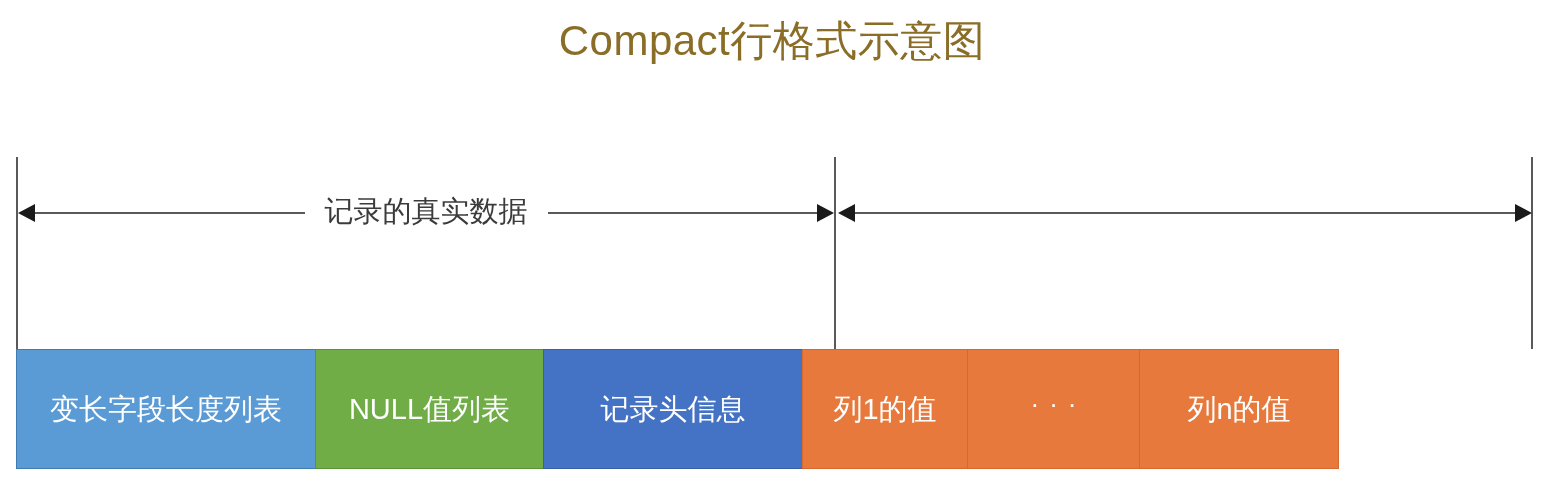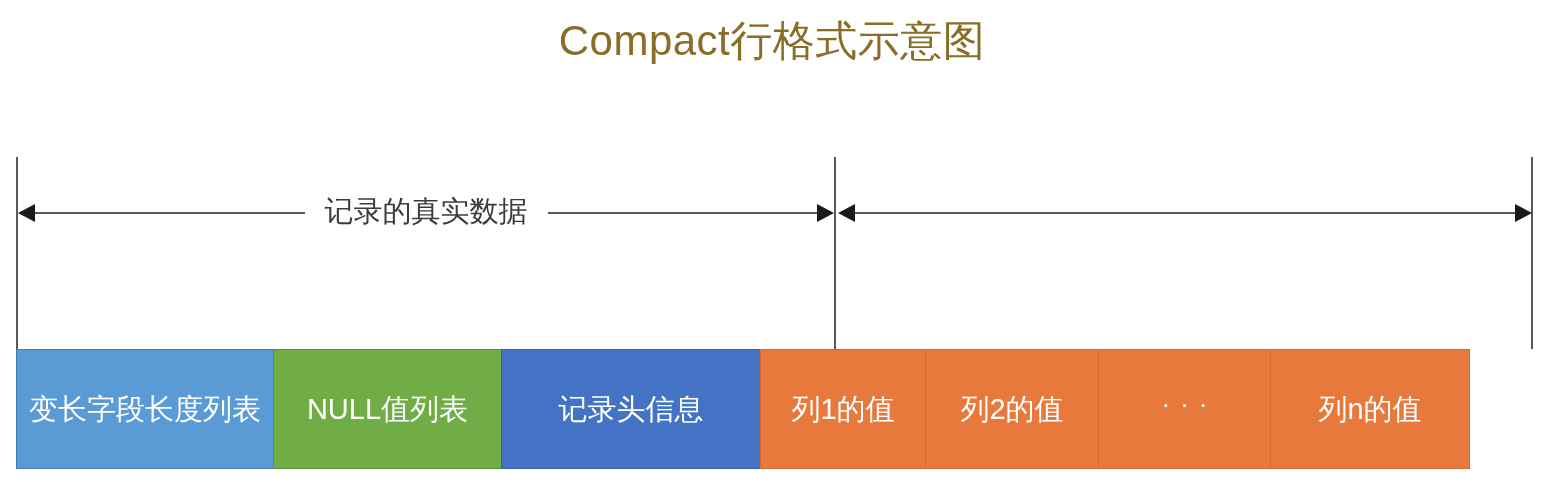--- a/index.html
+++ b/index.html
@@ -138,34 +138,31 @@
   </div>
 
   <div class="dimrow real">
     <span class="arrow-head left"></span>
     <span class="dim-line"></span>
     <span class="dim-line"></span>
     <span class="arrow-head right"></span>
   </div>
 
   <div class="segbar">
-    <div class="seg varlen" style="width:258px">
+    <div class="seg varlen" style="width:300px">
       <span>变长字段长度列表</span>
     </div>
     <div class="seg nulls" style="width:229px">
       <span>NULL值列表</span>
     </div>
     <div class="seg header" style="width:260px">
       <span>记录头信息</span>
     </div>
     <div class="seg val" style="width:166px">
       <span>列1的值</span>
-    </div>
-    <div class="seg val" style="width:174px">
-      <span>列2的值</span>
     </div>
     <div class="seg val" style="width:173px">
       <span class="ellipsis">···</span>
     </div>
     <div class="seg val" style="width:200px">
       <span>列n的值</span>
     </div>
   </div>
 
 </div>

